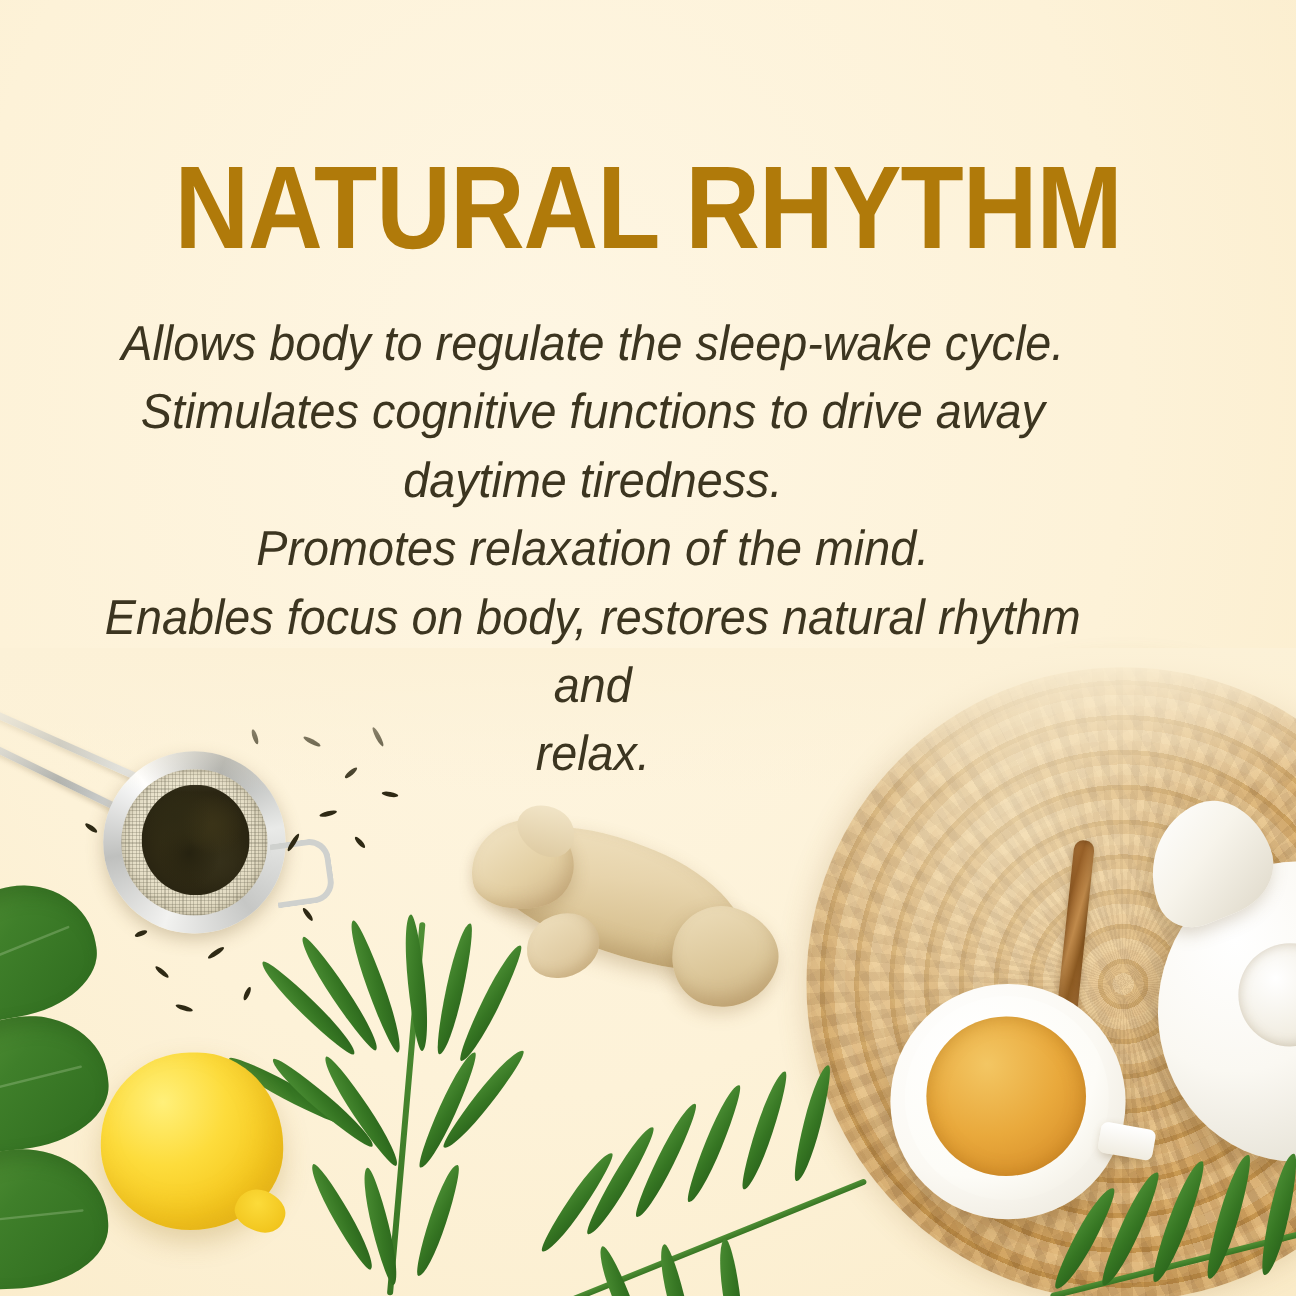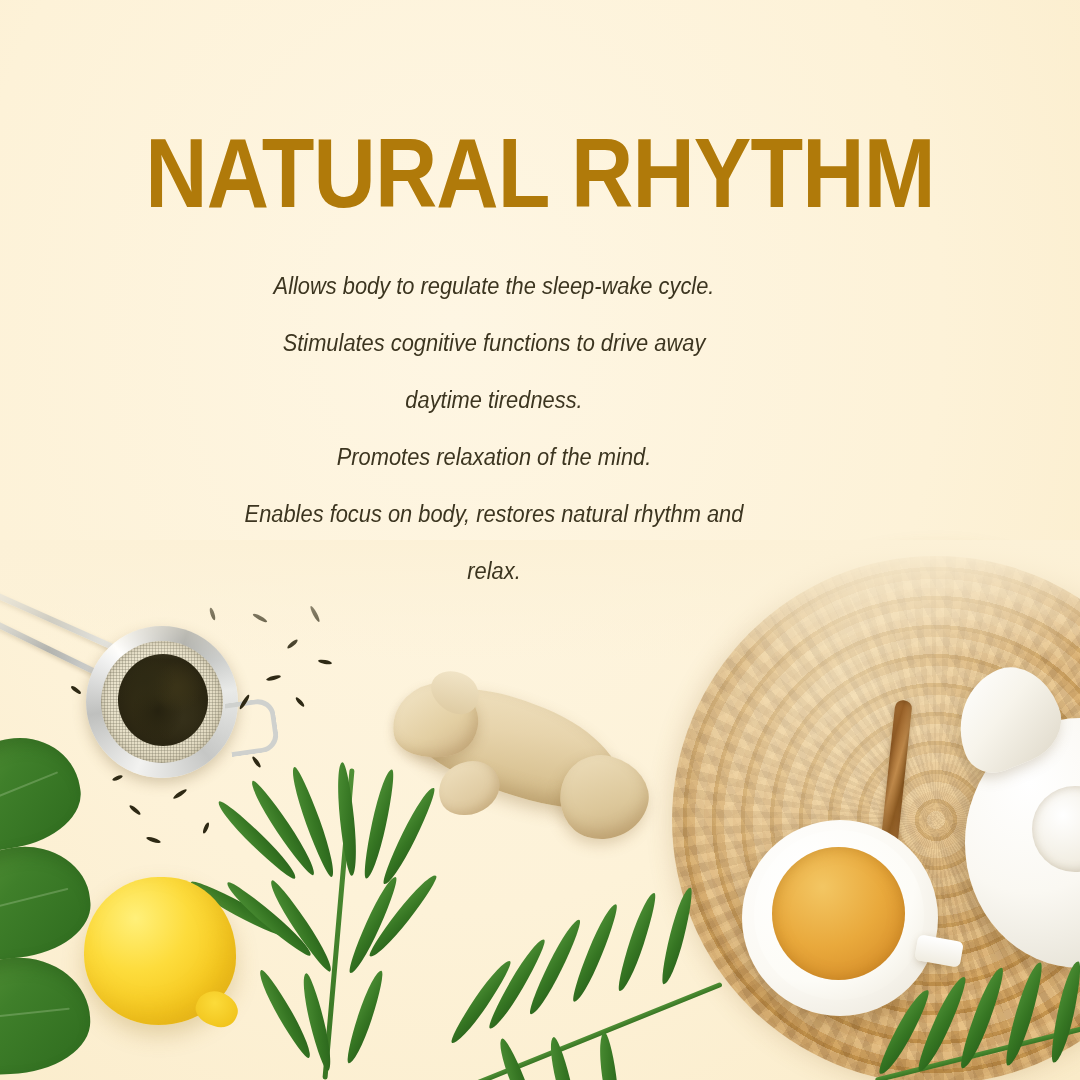--- a/index.html
+++ b/index.html
@@ -30,21 +30,21 @@
     white-space:nowrap;
   }
 
   #body-copy{
     position:absolute;left:50%;top:258px;
     width:900px;margin-left:-450px;
     text-align:center;
     font-family:"Liberation Sans",sans-serif;
     font-style:italic;
     font-weight:400;
-    font-size:23px;
+    font-size:41px;
     line-height:57px;
     color:#3C3520;
   }
   #body-copy .ln{display:block;transform:scaleX(.95);transform-origin:50% 50%;}
 
   
   .photo{position:absolute;left:0;top:0;width:1080px;height:1080px;z-index:10;}
 
   
   .mat{

